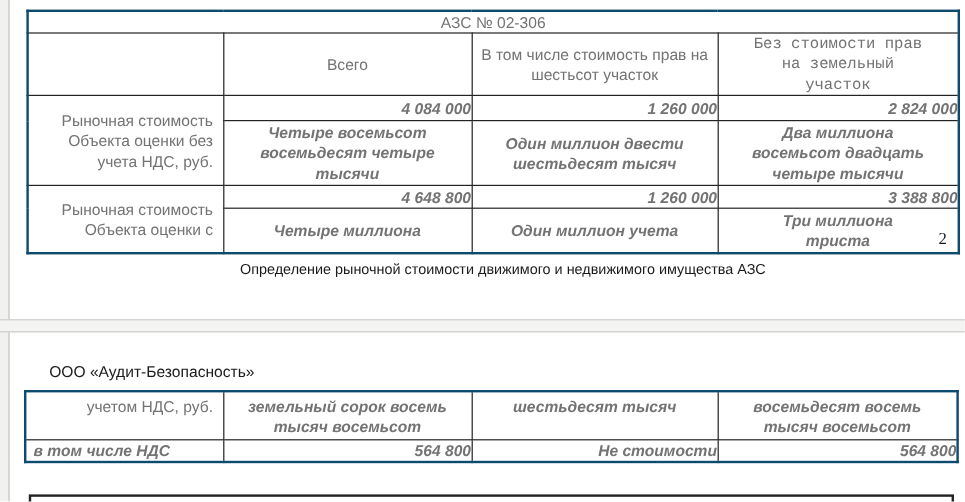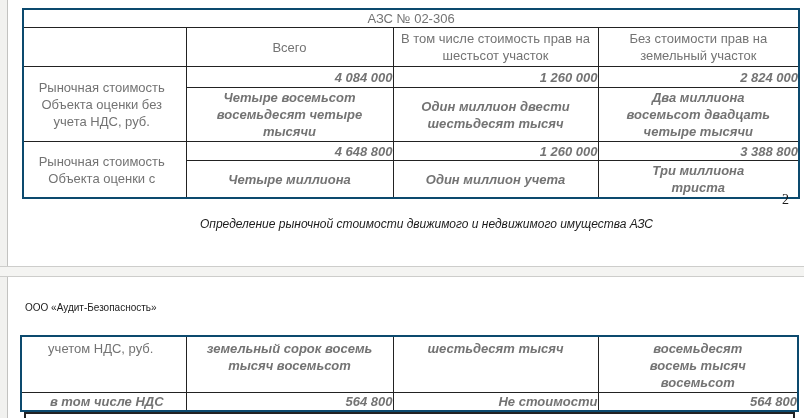--- a/index.html
+++ b/index.html
@@ -31,59 +31,59 @@
     font-size: 13px;
     line-height: 17px;
     color: #737373;
   }
   .doc-table td {
     border: 1px solid #222222;
     vertical-align: middle;
     overflow: hidden;
   }
   #table-top { position: absolute; left: 22px; top: 8px; width: 776px; }
-  #table-bottom { position: absolute; left: 20px; top: 335px; width: 777px; }
+  #table-bottom { position: absolute; left: 20px; top: 325px; width: 777px; }
   .title-cell { text-align: center; height: 18px; }
   .ch { text-align: center; height: 39px; padding: 0 4px; }
-  .ch.pad24 { padding: 0 24px; }
-  .label-cell { text-align: center; padding: 2px 8px 2px 2px; }
+  .ch.pad24 { padding: 0 24px; font-family: Liberation Mono, monospace; }
+  .label-cell { text-align: right; padding: 2px 8px 2px 2px; }
   .num {
     text-align: right;
     font-style: italic; font-weight: bold;
     height: 21px;
   }
   .words {
     text-align: center;
     font-style: italic; font-weight: bold;
     padding: 1px 26px;
   }
   .h-words1 td { height: 53px; }
   .h-num2 td { height: 19px; }
   .h-words2 td { height: 21px; }
   .top-align td { vertical-align: top; padding-top: 3px; }
   .row1-bot td { height: 40px; }
   .row2-bot td { height: 17px; }
   .label-italic {
     font-style: italic; font-weight: bold;
-    text-align: center; padding-left: 6px;
+    text-align: left; padding-left: 6px;
   }
   .cell-pad20 { padding: 1px 20px; }
-  .cell-pad14 { padding: 1px 30px; }
+  .cell-pad14 { padding: 1px 14px; }
   .page-number {
     position: absolute; left: 782px; top: 192px;
     font-family: "Liberation Serif", serif;
     font-size: 14px;
   }
   .caption {
     position: absolute; left: 200px; top: 217px;
-    font-size: 12px; font-style: italic;
+    font-size: 12px; 
   }
   .company {
-    position: absolute; left: 25px; top: 302px;
-    font-size: 10px;
+    position: absolute; left: 41px; top: 302px;
+    font-size: 13px;
   }
   .next-table-box {
     position: absolute; left: 24px; top: 412px;
     width: 771px; height: 20px;
     border: 2px solid #222222;
     background: #ffffff;
   }
 </style>
 </head>
 <body>

